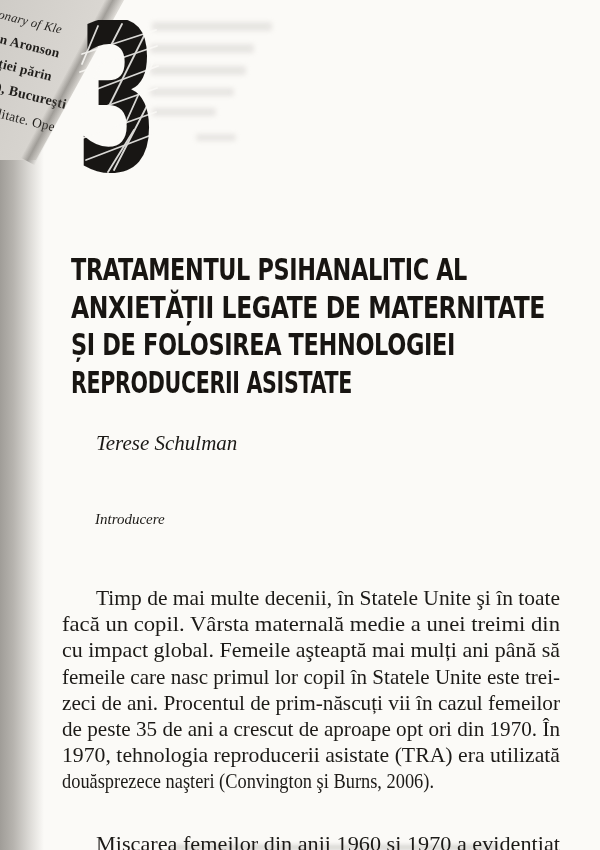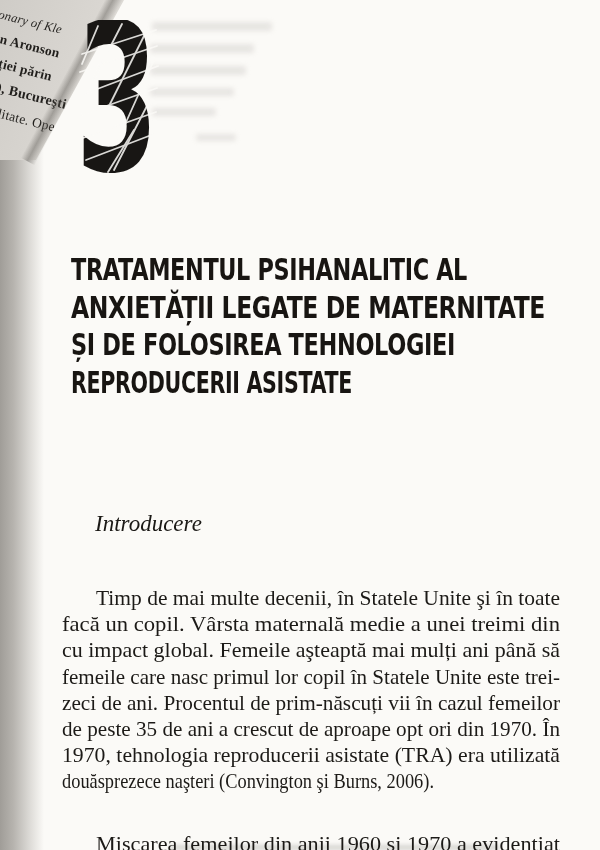--- a/index.html
+++ b/index.html
@@ -50,21 +50,21 @@
   
   .title-block { position:absolute; left:71px; top:252px; }
   .title-line { height:37.6px; }
   .title-line > span {
     display:inline-block; white-space:nowrap;
     font-family:"DejaVu Sans","Liberation Sans",sans-serif;
     font-weight:bold; font-size:30.5px; letter-spacing:-0.5px;
     color:#181512; transform-origin:left center;
   }
   .author    { position:absolute; left:96px; top:431px; font-style:italic; font-size:21px; color:#1b1916; }
-  .intro-hd  { position:absolute; left:95px; top:511px; font-style:italic; font-size:23px; color:#1b1916; }
+  .intro-hd  { position:absolute; left:95px; top:511px; font-style:italic; font-size:15px; color:#1b1916; }
   
   .body-col  { position:absolute; left:62px; top:549px; width:498px; font-size:21px; }
   .body-line { height:26.2px; line-height:26.2px; white-space:nowrap; }
   .body-line.indent { padding-left:34px;margin-top:36px; }
   .body-line > span { display:inline-block; white-space:nowrap; transform-origin:left center; }
 </style>
 </head>
 <body>
 
 <div class="page">
@@ -112,20 +112,21 @@
     </svg>
   </div>
 
   <div class="title-block" id="title-block">
       <div class="title-line"><span style="transform: scaleX(0.7343);">TRATAMENTUL PSIHANALITIC AL</span></div>
       <div class="title-line"><span style="transform: scaleX(0.7701);">ANXIETĂȚII LEGATE DE MATERNITATE</span></div>
       <div class="title-line"><span style="transform: scaleX(0.7362);">ȘI DE FOLOSIREA TEHNOLOGIEI</span></div>
       <div class="title-line"><span style="transform: scaleX(0.6757);">REPRODUCERII ASISTATE</span></div>
     </div>
 
+  <div class="author">Terese Schulman</div>
 
   <div class="intro-hd">Introducere</div>
 
   <div class="body-col" id="body-col">
       <div class="body-line indent"><span style="transform: scaleX(1.023);">Timp de mai multe decenii, în Statele Unite şi în toate</span></div>
       <div class="body-line"><span style="transform: scaleX(1.0792);">facă un copil. Vârsta maternală medie a unei treimi din</span></div>
       <div class="body-line"><span style="transform: scaleX(1.0466);">cu impact global. Femeile aşteaptă mai mulți ani până să</span></div>
       <div class="body-line"><span style="transform: scaleX(1.0024);">femeile care nasc primul lor copil în Statele Unite este trei-</span></div>
       <div class="body-line"><span style="transform: scaleX(1.0119);">zeci de ani. Procentul de prim-născuți vii în cazul femeilor</span></div>
       <div class="body-line"><span style="transform: scaleX(1.0071);">de peste 35 de ani a crescut de aproape opt ori din 1970. În</span></div>

